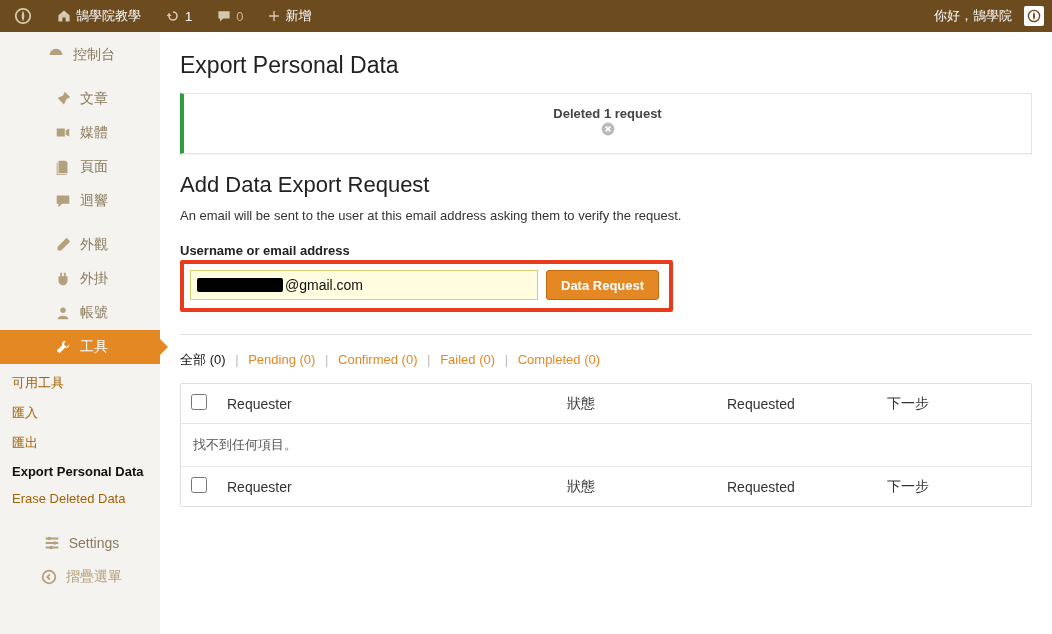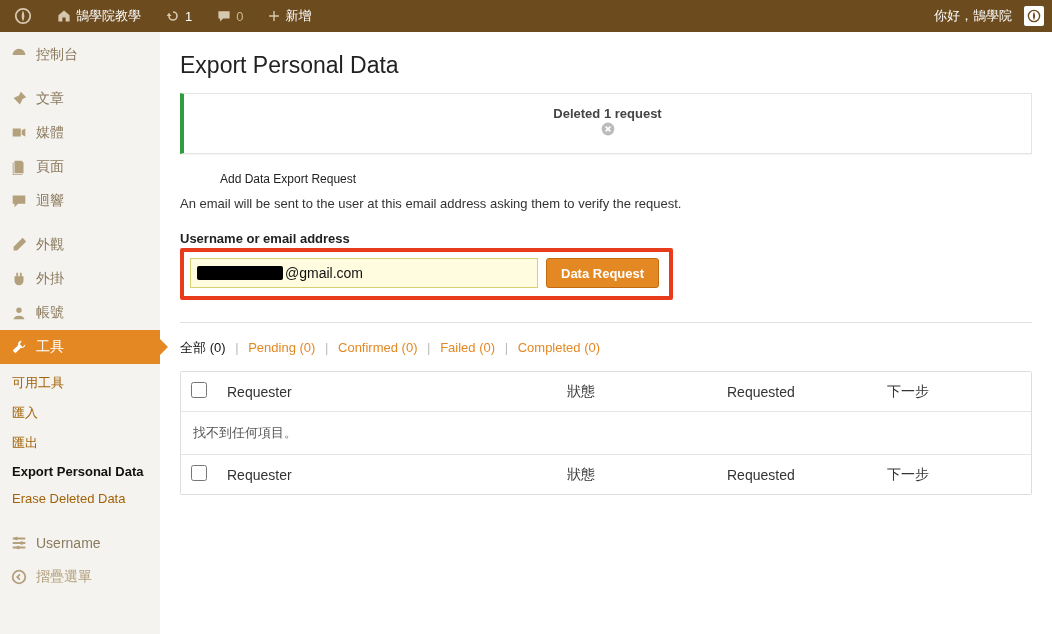--- a/index.html
+++ b/index.html
@@ -36,21 +36,21 @@
 .sidebar .menu-item {
   display: flex;
   align-items: center;
   padding: 8px 8px 8px 10px;
   font-size: 14px;
   color: #8a7a5e;
   cursor: pointer;
   gap: 8px;
   position: relative;
 }
-.sidebar .menu-item.top-group { font-weight: 500; }
+.sidebar .menu-item.top-group { font-weight: 500; justify-content: center; }
 .sidebar .menu-item.current {
   background: #e48824;
   color: #fff;
 }
 .sidebar .menu-item.current::after {
   content: "";
   position: absolute;
   right: -8px;
   top: 50%;
   transform: translateY(-50%);
@@ -94,25 +94,24 @@
   border-bottom:1px solid #e5e5e5;
   padding: 12px 14px;
   margin-bottom: 18px;
   display:flex;
   align-items:center;
   justify-content:space-between;
   flex-direction:column;
 }
 .notice .dismiss { color:#999; cursor:pointer; font-size:16px;}
 .section-title {
-  font-size: 12px;
+  font-size: 22px;
   color: #222;
   font-weight: 400;
   margin-bottom: 10px;
-  margin-left: 40px;
 }
 .desc { font-size: 13px; color:#333; margin-bottom: 20px; }
 
 .highlight-box {
   border: 4px solid #e83b1c;
   padding: 6px 10px 8px 6px;
   display: inline-flex;
   align-items: center;
   gap: 8px;
   border-radius: 2px;
@@ -281,21 +280,21 @@
       <div class="sub-item">Erase Deleted Data</div>
     </div>
     <div class="separator"></div>
     <div class="menu-item top-group">
       <svg viewBox="0 0 20 20">
           <path d="M3 5 H17 M3 10 H17 M3 15 H17" stroke="#b3a07d" stroke-width="2"></path>
           <circle cx="7" cy="5" r="2"></circle>
           <circle cx="13" cy="10" r="2"></circle>
           <circle cx="9" cy="15" r="2"></circle>
         </svg>
-      <span>Username</span>
+      <span>Settings</span>
     </div>
     <div class="menu-item top-group" style="color:#b3a07d">
       <svg viewBox="0 0 20 20">
           <circle cx="10" cy="10" r="7" fill="none" stroke="#b3a07d" stroke-width="2"></circle>
           <path d="M11 7 L8 10 L11 13" fill="none" stroke="#b3a07d" stroke-width="2"></path>
         </svg>
       <span>摺疊選單</span>
     </div>
   </div>
 

